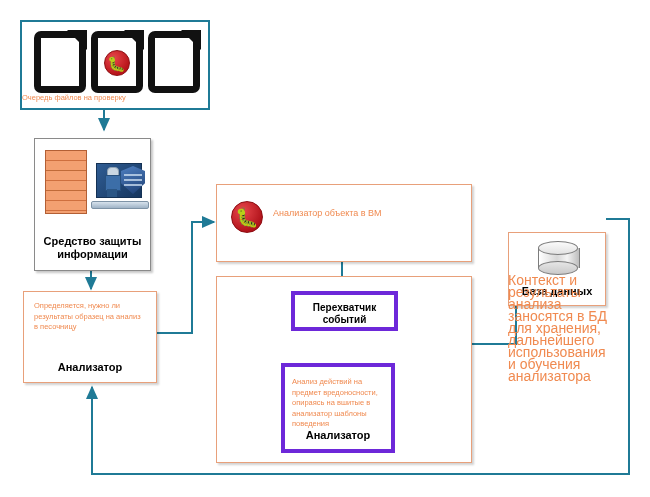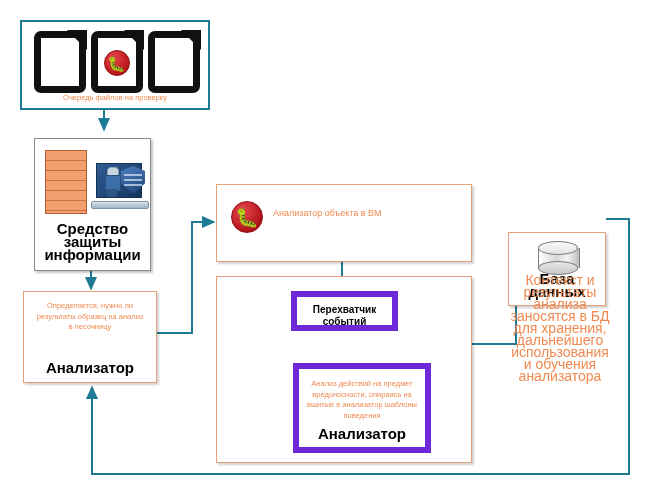--- a/index.html
+++ b/index.html
@@ -4,24 +4,24 @@
 <style>
   html,body{margin:0;padding:0;background:#ffffff;}
   body{width:650px;height:497px;position:relative;overflow:hidden;
        font-family:"Liberation Sans","DejaVu Sans",sans-serif;}
   #stage{position:absolute;left:0;top:0;width:650px;height:497px;}
 
   .box{position:absolute;background:#ffffff;box-sizing:border-box;}
   .box-teal{border:2px solid #1f7a96;}
   .box-orange{border:1px solid #e8a07a;box-shadow:2px 2px 2px rgba(0,0,0,.18);}
   .box-gray{border:1px solid #8a8a8a;box-shadow:2px 2px 2px rgba(0,0,0,.22);}
-  .box-plain{border:6px solid #6d28d9;}
+  .box-plain{border:4px solid #6d28d9;}
 
-  .cap-orange{color:#f08a50;font-size:7.5px;line-height:10.5px;text-align:center;}
-  .cap-black{color:#000;font-weight:bold;font-size:15px;line-height:13px;text-align:center;}
+  .cap-orange{color:#f08a50;font-size:7.5px;line-height:10.5px;}
+  .cap-black{color:#000;font-weight:bold;font-size:11px;line-height:13px;text-align:center;}
   .cap-black.sm{font-size:10px;line-height:12px;}
 
   svg#wires{position:absolute;left:0;top:0;width:650px;height:497px;overflow:visible;}
 
   
   .file{position:absolute;width:52px;height:62px;}
   .file .sheet{position:absolute;inset:0;border:7px solid #111;border-radius:7px;background:#fff;box-sizing:border-box;}
   .file .fold{position:absolute;right:-1px;top:-1px;width:0;height:0;
       border-left:20px solid transparent;border-top:20px solid #111;}
   .bug-badge{position:absolute;left:50%;top:52%;transform:translate(-50%,-50%);
@@ -164,21 +164,21 @@
     </div>
     <div class="cap-orange" style="position:absolute;left:56px;top:23px;text-align:left;font-size:9px;">Анализатор объекта в ВМ</div>
   </div>
 
   <div class="box box-orange" style="left:216px;top:276px;width:256px;height:187px;">
 
     <div class="box box-plain" style="left:74px;top:14px;width:107px;height:40px;">
       <div class="cap-black sm" style="position:absolute;left:2px;right:2px;top:7px;">Перехватчик событий</div>
     </div>
 
-    <div class="box box-plain" style="left:76px;top:86px;width:138px;height:90px;">
+    <div class="box box-plain" style="left:64px;top:86px;width:114px;height:90px;">
       <div class="cap-orange" style="position:absolute;left:7px;right:7px;top:10px;">Анализ действий на предмет вредоносности, опираясь на вшитые в анализатор шаблоны поведения</div>
       <div class="cap-black" style="position:absolute;left:3px;right:3px;bottom:7px;">Анализатор</div>
     </div>
   </div>
 
   <div class="box box-orange" style="left:508px;top:188px;width:98px;height:74px;margin-top:44px;">
     <div class="db" style="left:29px;top:8px;">
       <div class="body"></div>
         <div class="top"></div>
         <div class="bot"></div>

